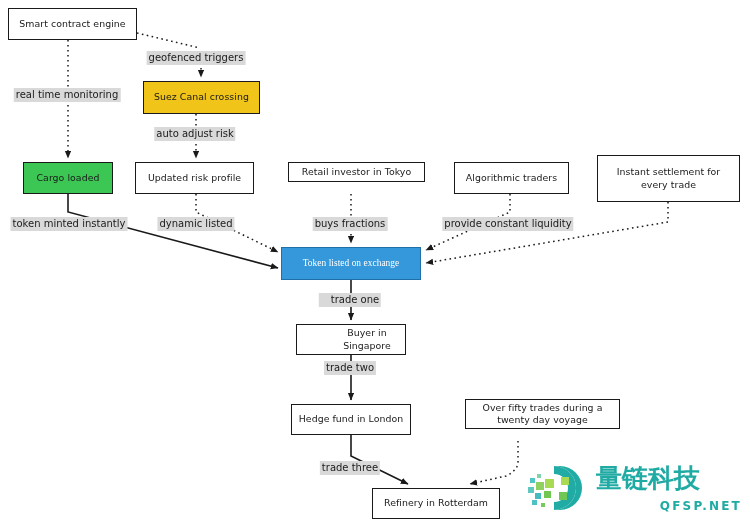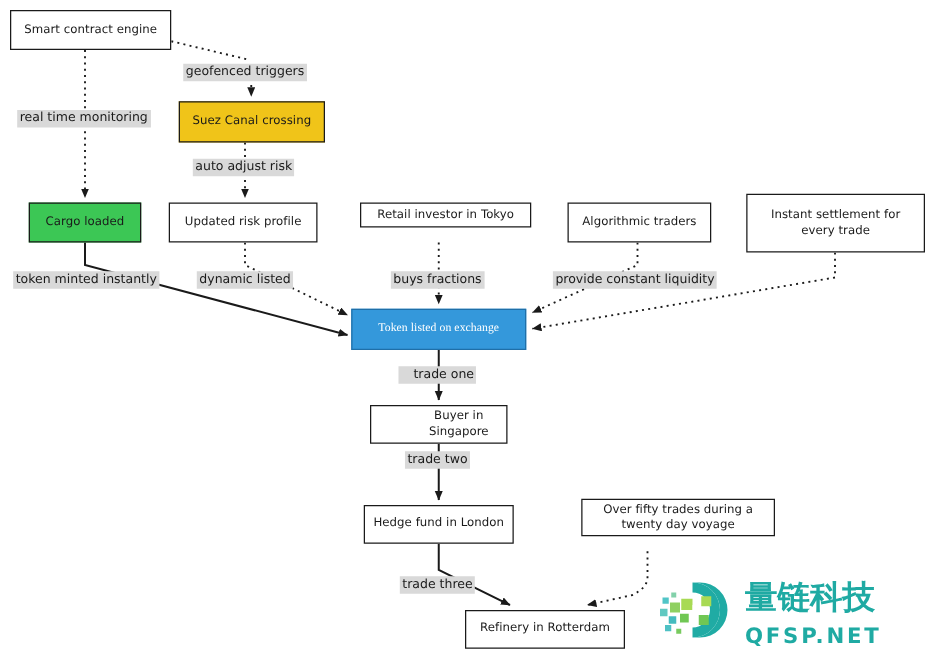--- a/index.html
+++ b/index.html
@@ -95,25 +95,25 @@
     font-family: "DejaVu Sans", "Liberation Sans", sans-serif;
     font-size: 26px;
     font-weight: bold;
     color: #18a8a0;
     letter-spacing: 0px;
     line-height: 40px;
     white-space: nowrap;
   }
   .wm-en {
     font-family: "DejaVu Sans", "Liberation Sans", sans-serif;
-    font-size: 17px;
+    font-size: 12px;
     font-weight: bold;
     color: #18a8a0;
     letter-spacing: 2.2px;
-    text-align: left;
+    text-align: right;
     width: 146px;
     margin-top: 1px;
   }
 </style>
 </head>
 <body>
 
 <div id="canvas">
 
   <svg id="edges" viewBox="0 0 750 524" width="750" height="524" xmlns="http://www.w3.org/2000/svg">

